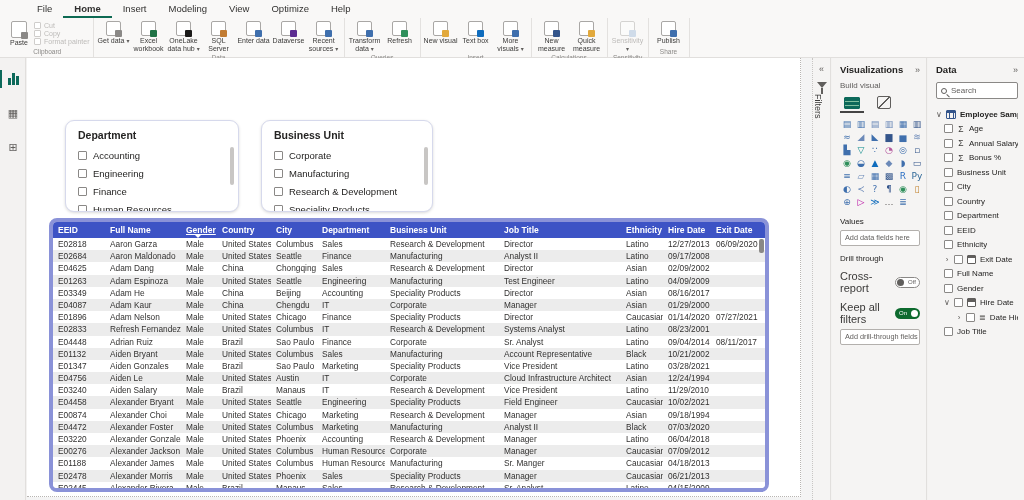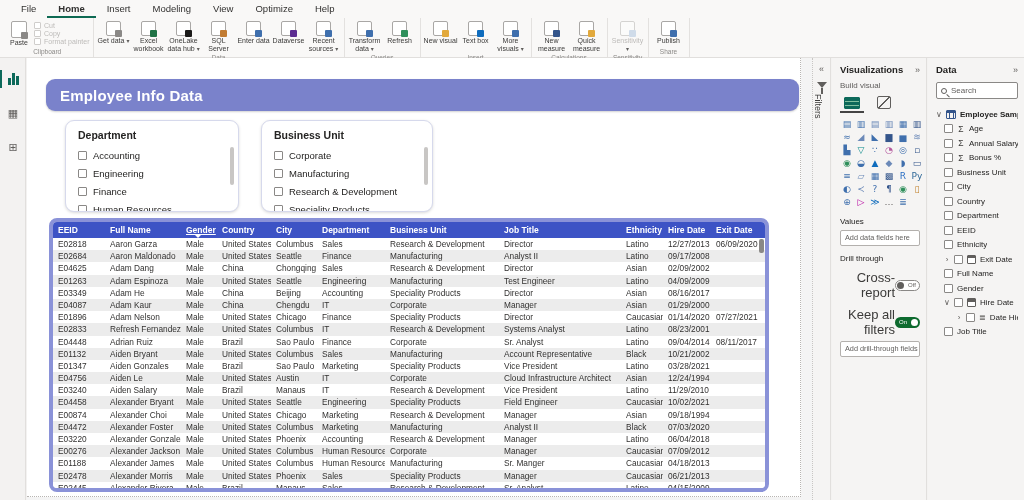--- a/index.html
+++ b/index.html
@@ -1,21 +1,21 @@
 <!DOCTYPE html>
 <html><head>
 <meta charset="utf-8">
 <style>
   *{margin:0;padding:0;box-sizing:border-box;}
   html,body{width:1024px;height:500px;overflow:hidden;}
   body{font-family:"Liberation Sans","DejaVu Sans",sans-serif;background:#f3f2f1;color:#252423;font-size:9px;}
   .app{position:relative;width:1024px;height:500px;background:#f3f2f1;}
 
   
-  .menubar{position:absolute;left:0;top:0;width:1024px;height:18px;background:#f9f8f7;display:flex;align-items:flex-end;padding-left:10px;gap:0;}
+  .menubar{position:absolute;left:0;top:0;width:1024px;height:18px;background:#f9f8f7;display:flex;align-items:flex-end;padding-left:26px;gap:0;}
   .menu-tab{font-size:9.5px;color:#323130;padding:3px 11px 4px;cursor:default;}
   .menu-tab.active{font-weight:bold;border-bottom:2px solid #0e6a53;padding-bottom:2px;}
 
   
   .ribbon{position:absolute;left:0;top:18px;width:1024px;height:40px;background:#f9f8f7;border-bottom:1px solid #e1dfdd;display:flex;align-items:stretch;padding-left:2px;}
   .rgroup{display:flex;flex-direction:column;padding:2px 3px 1px;border-right:1px solid #e3e1df;}
   .g-items{display:flex;flex:1;align-items:flex-start;gap:1px;}
   .g-label{text-align:center;font-size:6.5px;color:#8a8886;padding:1px 0 1px;}
   .rbtn{width:34px;text-align:center;font-size:7px;line-height:1.15;color:#3b3a39;cursor:default;}
   .rbtn .ricon{width:15px;height:15px;margin:1px auto 1px;border:1px solid #a9a7a5;border-radius:2px;background:#fff;position:relative;}
@@ -89,21 +89,21 @@
   .viz-tab{width:24px;height:19px;border-bottom:2px solid transparent;display:flex;align-items:center;justify-content:center;}
   .viz-tab.active{border-bottom-color:#444;}
   .viz-tab .grid-ic{width:16px;height:12px;background:repeating-linear-gradient(#0c695a 0 3px,#7fbf9e 3px 4px);border:1px solid #0c695a;border-radius:1px;}
   .viz-tab .fmt-ic{width:14px;height:13px;border:1px solid #605e5c;border-radius:2px;background:linear-gradient(135deg,transparent 44%,#605e5c 44% 56%,transparent 56%);}
   .viz-grid{display:flex;flex-wrap:wrap;width:84px;margin-top:5px;}
   .vicon{width:14px;height:13px;display:flex;align-items:center;justify-content:center;font-size:9px;line-height:1;cursor:default;}
   .vicon span{font-family:"DejaVu Sans",sans-serif;font-size:9px;}
   .sec-label{font-size:8px;color:#252423;margin-top:8px;}
   .field-box{margin-top:4px;height:16px;background:#fff;border:1px solid #b3b0ad;border-radius:2px;font-size:7.3px;color:#605e5c;line-height:14px;padding-left:4px;white-space:nowrap;overflow:hidden;}
   .drill-row{display:flex;justify-content:space-between;align-items:center;margin-top:7px;}
-  .drill-label{font-size:13px;color:#3b3a39;text-align:right;}
+  .drill-label{font-size:11px;color:#3b3a39;}
   .toggle{width:25px;height:11px;border-radius:6px;position:relative;flex:0 0 auto;}
   .toggle.off{border:1px solid #8a8886;background:#fff;}
   .toggle.off .dot{position:absolute;left:1px;top:1px;width:7px;height:7px;border-radius:50%;background:#605e5c;}
   .toggle.off .tlabel{position:absolute;right:3px;top:1.5px;font-size:6px;color:#605e5c;}
   .toggle.on{background:#0d6a2e;}
   .toggle.on .dot{position:absolute;right:2px;top:2px;width:7px;height:7px;border-radius:50%;background:#fff;}
   .toggle.on .tlabel{position:absolute;left:4px;top:2px;font-size:6px;color:#fff;}
 
   
   .data-pane{position:absolute;left:928px;top:0;width:96px;height:442px;background:#f5f4f3;padding:6px 6px 0 8px;overflow:hidden;}
@@ -338,23 +338,20 @@
           <span>▦</span>
         </div>
       <div class="vs-item">
           <span>⊞</span>
         </div>
     </div>
 
     <div class="canvas">
       <div class="pagearea">
 
-        <div class="banner">
-          <span class="banner-text">Employee Info Data</span>
-        </div>
 
         <div class="slicer s0">
           <div class="slicer-title">Department</div>
           <div>
 
               <div class="slicer-item">
                 <span class="checkbox"></span>
                 <span class="slicer-label">Accounting</span>
               </div>
 

